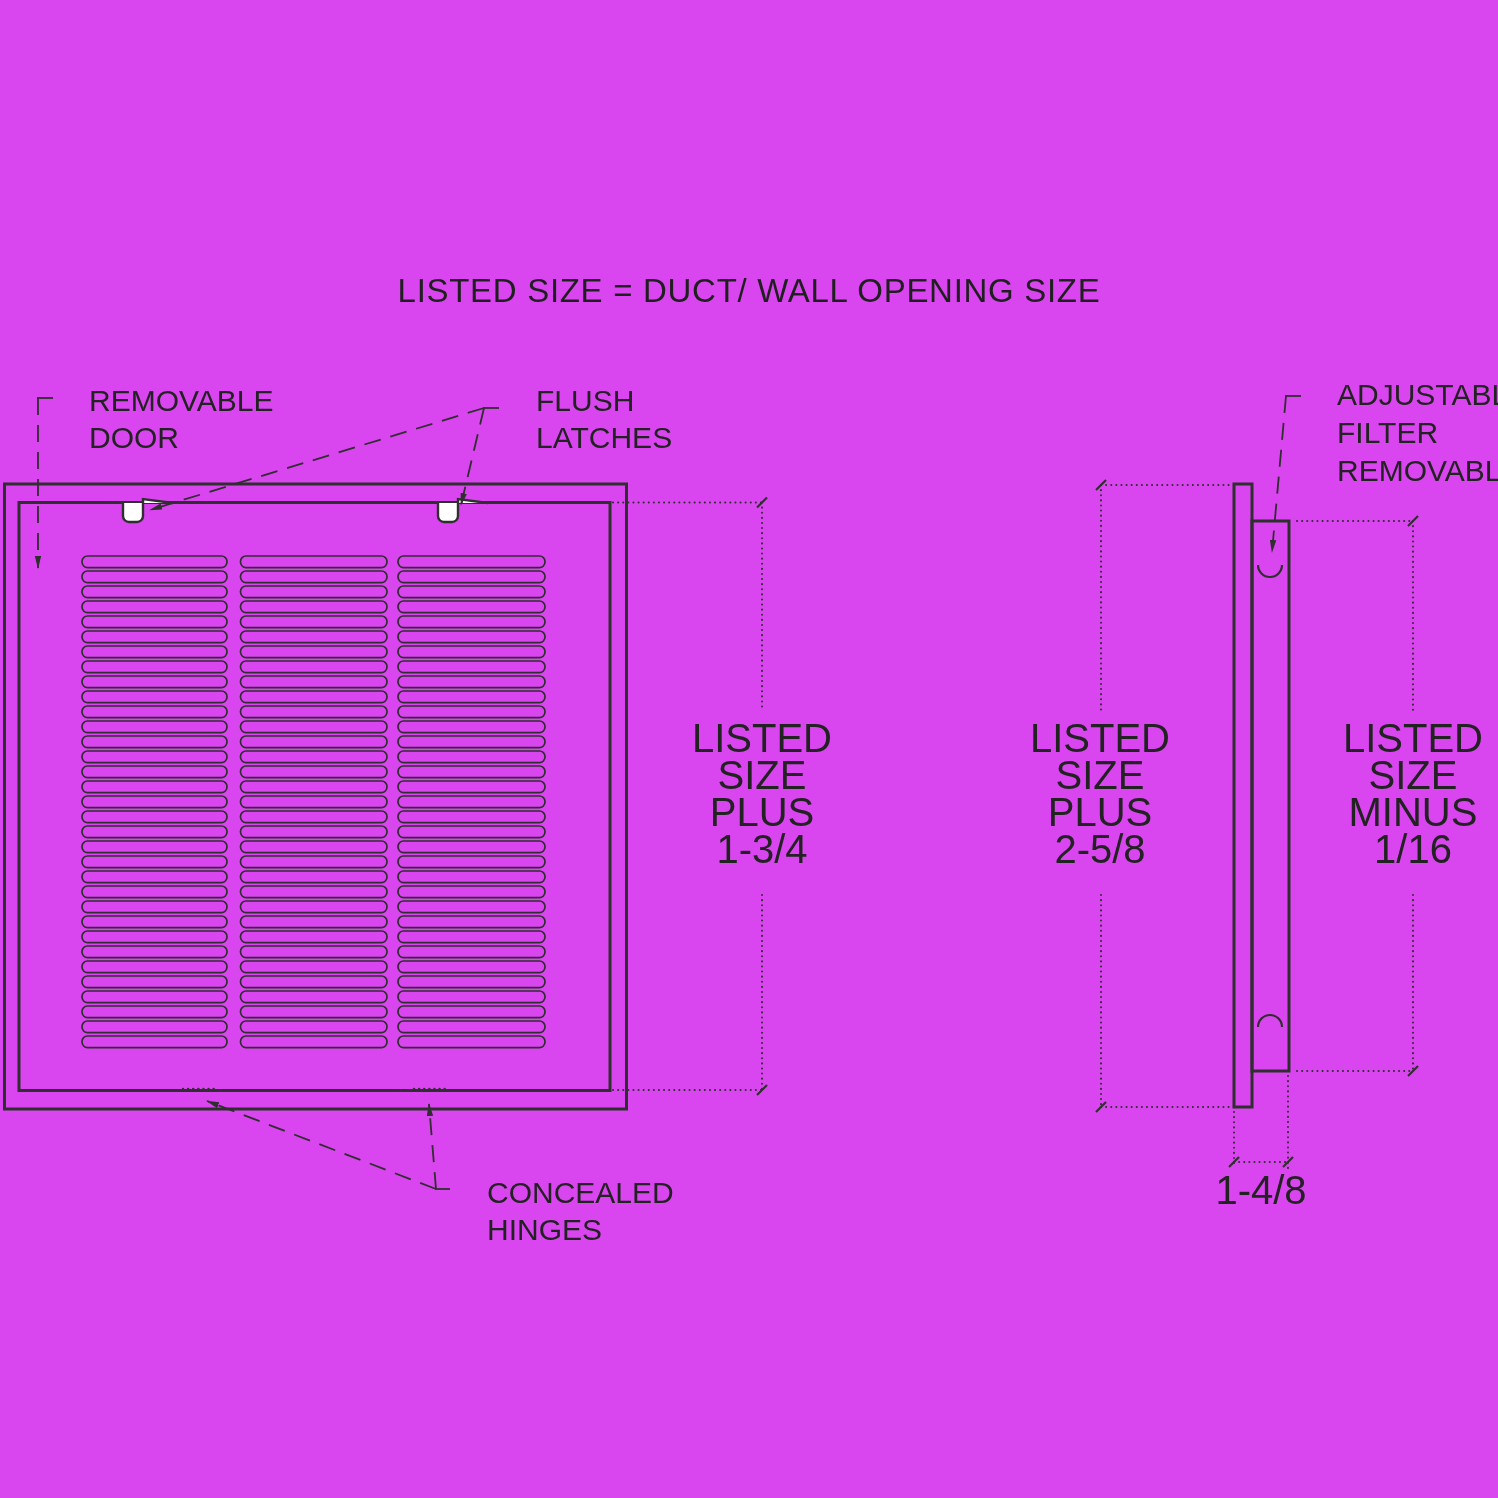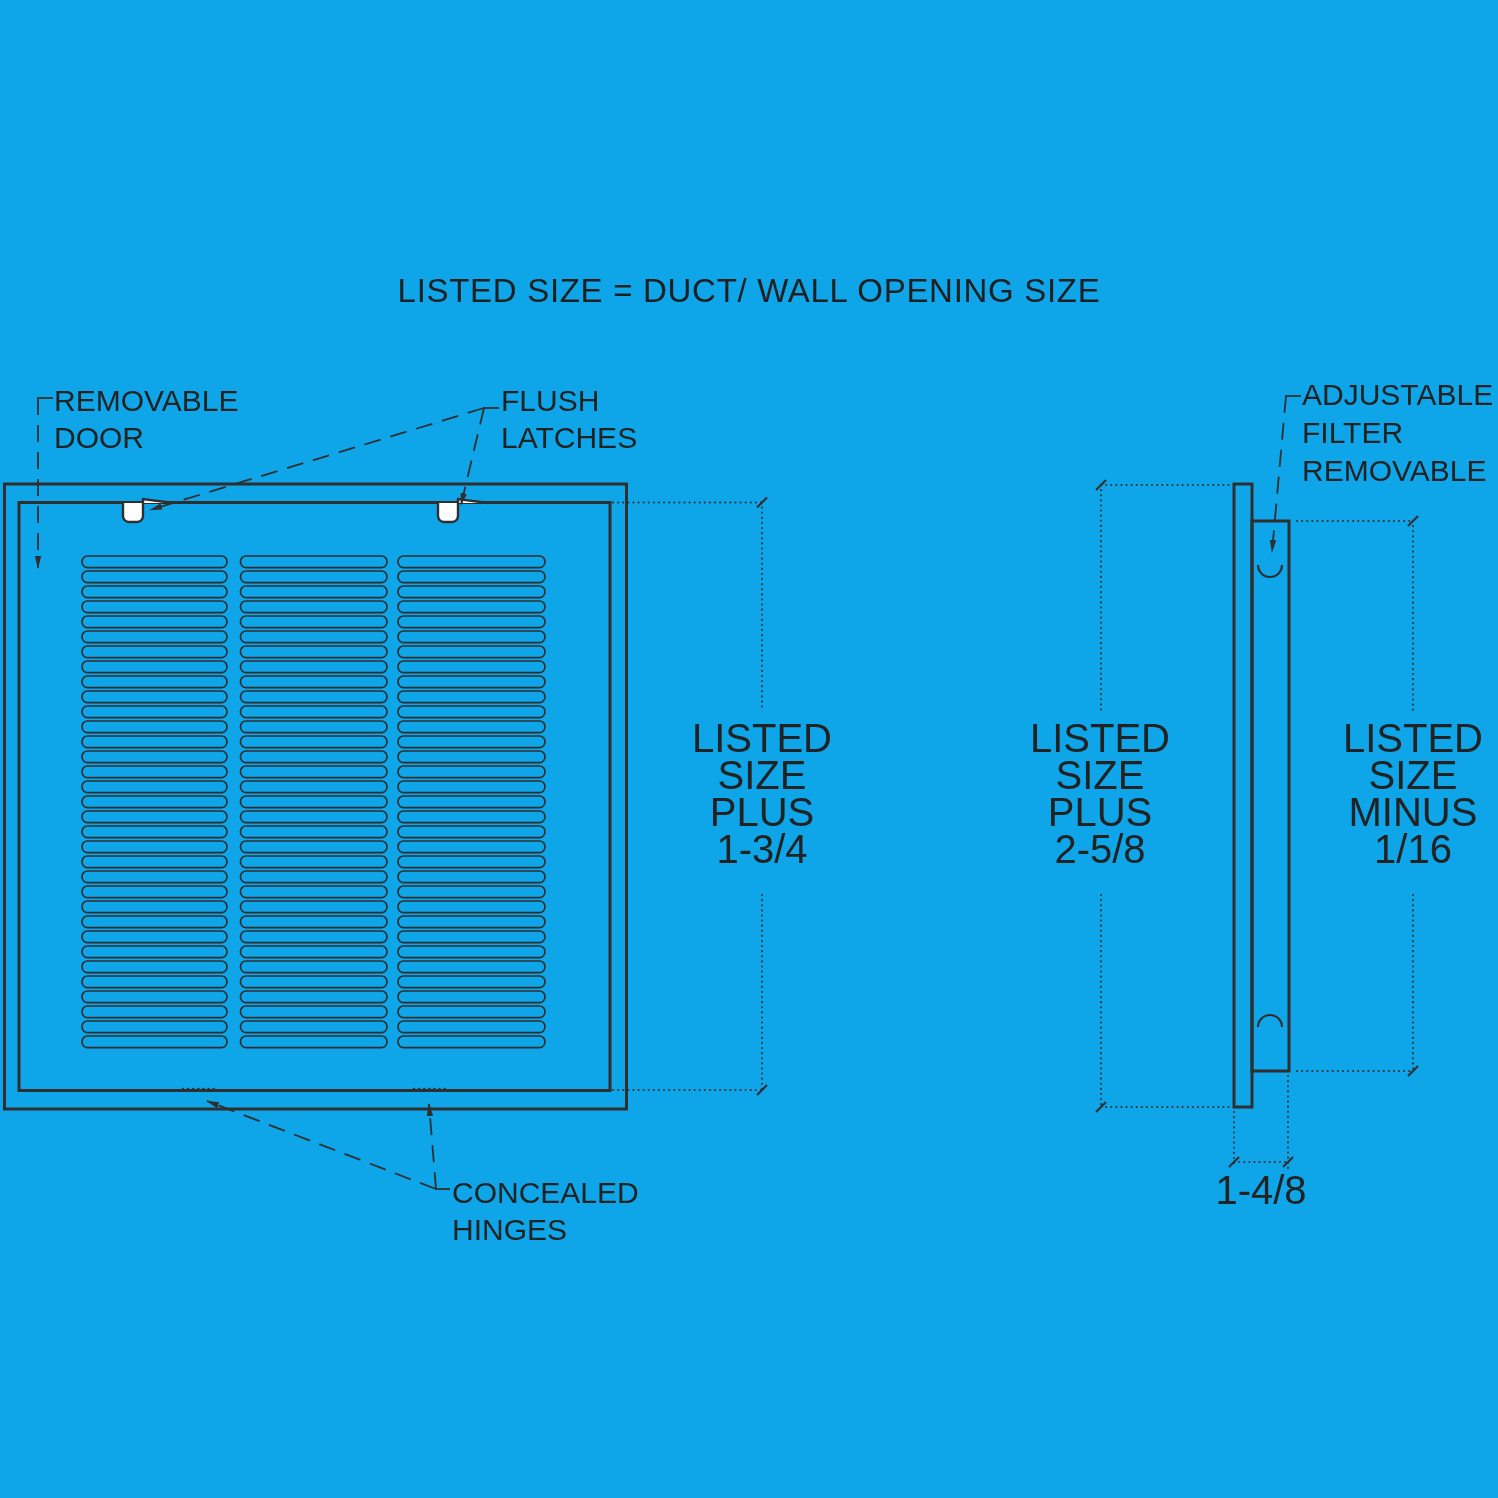--- a/index.html
+++ b/index.html
@@ -1,30 +1,31 @@
 <!DOCTYPE html>
 <html style="--line: #2f2f2f;"><head>
 <meta charset="utf-8">
 <style>
   html,body{margin:0;padding:0;background:#fff;}
   #canvas{
     position:relative;
     width:1498px;height:1498px;
-    background:#0ea5e9;
+    background:#d946ef;
     font-family:"Liberation Sans", sans-serif;
     color:#222;
     overflow:hidden;
   }
   #drawing{position:absolute;left:0;top:0;}
   .lbl{
     position:absolute;
     white-space:pre-line;
     font-size:30px;
     line-height:37px;
     color:#222;
+    margin-left:35px;
   }
   .dim{
     position:absolute;
     white-space:pre-line;
     font-size:40px;
     line-height:37px;
     text-align:center;
     color:#222;
   }
   #title{

